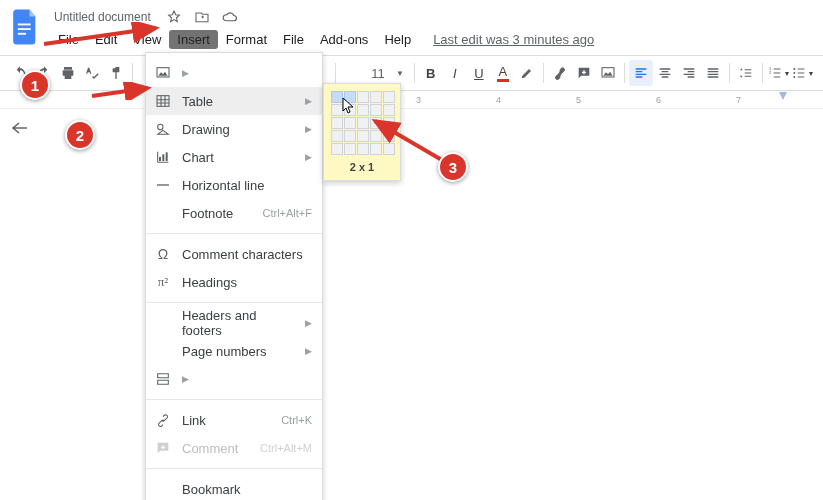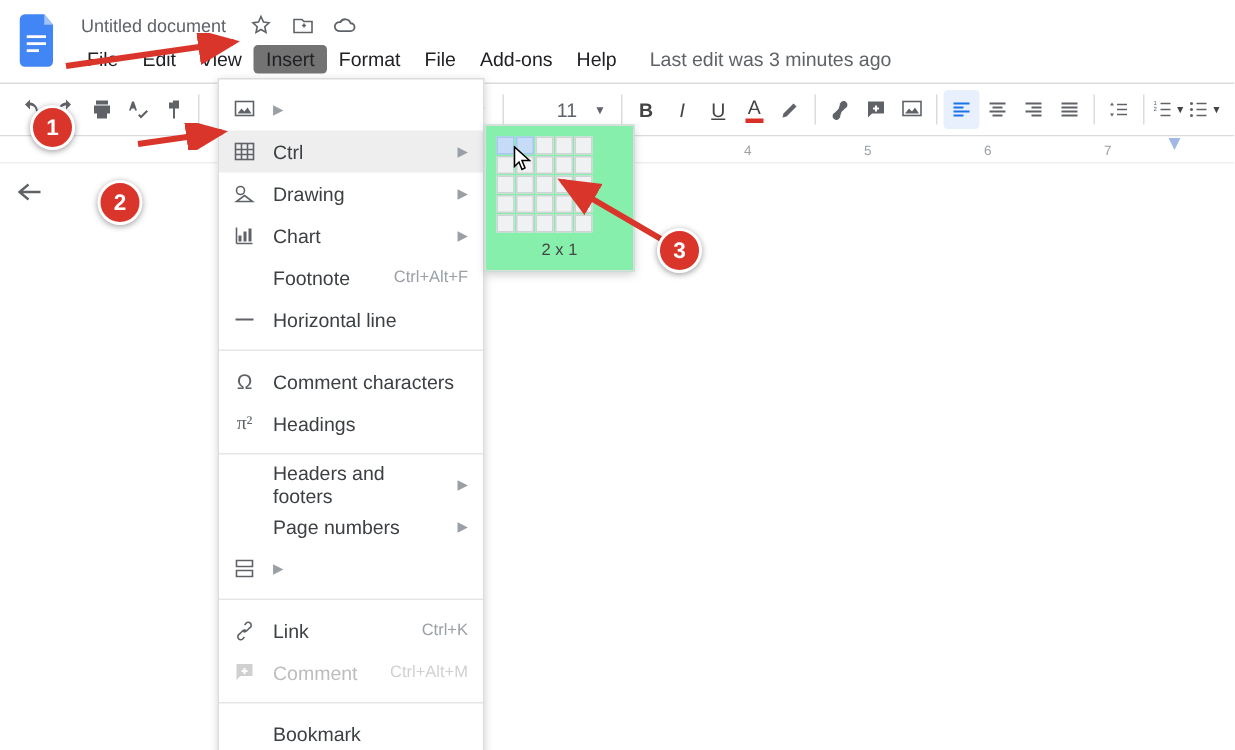--- a/index.html
+++ b/index.html
@@ -8,21 +8,21 @@
   .header { padding: 6px 8px 0 8px; display: flex; align-items: flex-start; }
   .logo { width: 36px; height: 42px; display: flex; align-items: center; justify-content: center; margin-right: 6px; }
   .logo svg { width: 28px; height: 36px; }
   .title-area { display: flex; flex-direction: column; }
   .title-row { display: flex; align-items: center; gap: 10px; padding: 2px 0; }
   .doc-title { font-size: 12px; color: #5f6368; letter-spacing: 0; padding: 0 4px; }
   .title-icon { color: #5f6368; width: 18px; height: 18px; display: flex; align-items: center; justify-content: center; }
   .menu-bar { display: flex; gap: 0; align-items: center; font-size: 13px; color: #202124; padding: 2px 0 6px 0; }
   .menu-item { padding: 2px 8px; cursor: pointer; border-radius: 3px; }
   .menu-item.active { background: #737373; }
-  .last-edit { color: #5f6368; margin-left: 14px; cursor: pointer; }
+  .last-edit { color: #5f6368; margin-left: 14px; text-decoration: underline; cursor: pointer; }
 
   .toolbar { height: 36px; border-top: 1px solid #dadce0; border-bottom: 1px solid #dadce0; display: flex; align-items: center; padding: 0 8px; gap: 0; font-size: 13px; color: #5f6368; }
   .tbtn { width: 26px; height: 26px; display: flex; align-items: center; justify-content: center; border-radius: 3px; cursor: pointer; color: #444; }
   .tbtn svg { width: 16px; height: 16px; }
   .tdivider { width: 1px; height: 20px; background: #dadce0; margin: 0 4px; }
   .tselect { display: flex; align-items: center; gap: 4px; padding: 0 6px; cursor: pointer; }
   .tselect .caret { font-size: 8px; }
   .font-size { width: 28px; text-align: center; margin-left: 18px; }
   .tgap { flex: 0 0 170px; }
   .align-active { background: #e8f0fe; color: #1a73e8; border-radius: 3px; }
@@ -42,21 +42,21 @@
   .dd-item.highlight { background: #eeeeee; }
   .dd-item.disabled { color: #bdbdbd; }
   .dd-icon { width: 18px; height: 18px; display: flex; align-items: center; justify-content: center; color: #5f6368; flex-shrink: 0; }
   .dd-item.disabled .dd-icon { color: #d0d0d0; }
   .dd-label { flex: 1; }
   .dd-shortcut { font-size: 11px; color: #9aa0a6; }
   .dd-item.disabled .dd-shortcut { color: #d0d0d0; }
   .dd-arrow { font-size: 9px; color: #9aa0a6; }
   .dd-sep { height: 1px; background: #e6e6e6; margin: 6px 0; }
 
-  .table-picker { position: absolute; left: 323px; top: 83px; width: 100px; background: #86efac; border: 1px solid #dadce0; box-shadow: 0 2px 6px rgba(0,0,0,0.2); padding: 7px; z-index: 11; }
+  .table-picker { position: absolute; left: 323px; top: 83px; width: 78px; background: #fef9c3; border: 1px solid #dadce0; box-shadow: 0 2px 6px rgba(0,0,0,0.2); padding: 7px; z-index: 11; font-weight: bold; }
   .grid { display: grid; grid-template-columns: repeat(5, 12px); grid-template-rows: repeat(5, 12px); gap: 1px; }
   .cell { width: 12px; height: 12px; border: 1px solid #d0d3d6; background: #f0f1f2; }
   .cell.sel { background: #c5dbf8; border-color: #a9c7ef; }
   .picker-label { text-align: center; font-size: 11px; color: #444; margin-top: 6px; }
 
   .cursor-img { position: absolute; left: 342px; top: 97px; z-index: 30; width: 14px; height: 18px; }
 
   .annotation-arrow { position: absolute; z-index: 20; pointer-events: none; }
   .annotation-circle { position: absolute; width: 30px; height: 30px; border-radius: 50%; background: #d9352b; border: 2px solid #fff; box-shadow: 0 1px 4px rgba(0,0,0,0.4); display: flex; align-items: center; justify-content: center; color: #fff; font-weight: bold; font-size: 15px; z-index: 25; }
 </style>
@@ -264,21 +264,21 @@
       </span>
       <span class="dd-arrow">▶</span>
     </div>
     <div class="dd-item highlight">
       <span class="dd-icon">
         <svg width="16" height="16" viewBox="0 0 24 24">
           <rect x="3" y="4" width="18" height="16" fill="none" stroke="#5f6368" stroke-width="1.6"></rect>
           <path stroke="#5f6368" stroke-width="1.6" d="M3 10h18M3 15h18M9 4v16M15 4v16"></path>
         </svg>
       </span>
-      <span class="dd-label">Ctrl</span>
+      <span class="dd-label">Table</span>
       <span class="dd-arrow">▶</span>
     </div>
     <div class="dd-item">
       <span class="dd-icon">
         <svg width="16" height="16" viewBox="0 0 24 24">
           <circle cx="8" cy="9" r="4" fill="none" stroke="#5f6368" stroke-width="1.6"></circle>
           <path fill="none" stroke="#5f6368" stroke-width="1.6" d="M12 14l8 6H4z"></path>
         </svg>
       </span>
       <span class="dd-label">Drawing</span>
@@ -290,31 +290,31 @@
           <path stroke="#5f6368" stroke-width="1.6" d="M4 20V4M4 20h16"></path>
           <rect x="6" y="12" width="3" height="6" fill="#5f6368"></rect>
           <rect x="11" y="8" width="3" height="10" fill="#5f6368"></rect>
           <rect x="16" y="5" width="3" height="13" fill="#5f6368"></rect>
         </svg>
       </span>
       <span class="dd-label">Chart</span>
       <span class="dd-arrow">▶</span>
     </div>
     <div class="dd-item">
+      <span class="dd-icon">
+        <svg width="16" height="16" viewBox="0 0 24 24">
+          <line x1="3" y1="12" x2="21" y2="12" stroke="#5f6368" stroke-width="2"></line>
+        </svg>
+      </span>
+      <span class="dd-label">Horizontal line</span>
+    </div>
+    <div class="dd-item">
       <span class="dd-icon"></span>
       <span class="dd-label">Footnote</span>
       <span class="dd-shortcut">Ctrl+Alt+F</span>
-    </div>
-    <div class="dd-item">
-      <span class="dd-icon">
-        <svg width="16" height="16" viewBox="0 0 24 24">
-          <line x1="3" y1="12" x2="21" y2="12" stroke="#5f6368" stroke-width="2"></line>
-        </svg>
-      </span>
-      <span class="dd-label">Horizontal line</span>
     </div>
     <div class="dd-sep"></div>
     <div class="dd-item">
       <span class="dd-icon">
         <span style="font-size:14px;">Ω</span>
       </span>
       <span class="dd-label">Comment characters</span>
     </div>
     <div class="dd-item">
       <span class="dd-icon">

